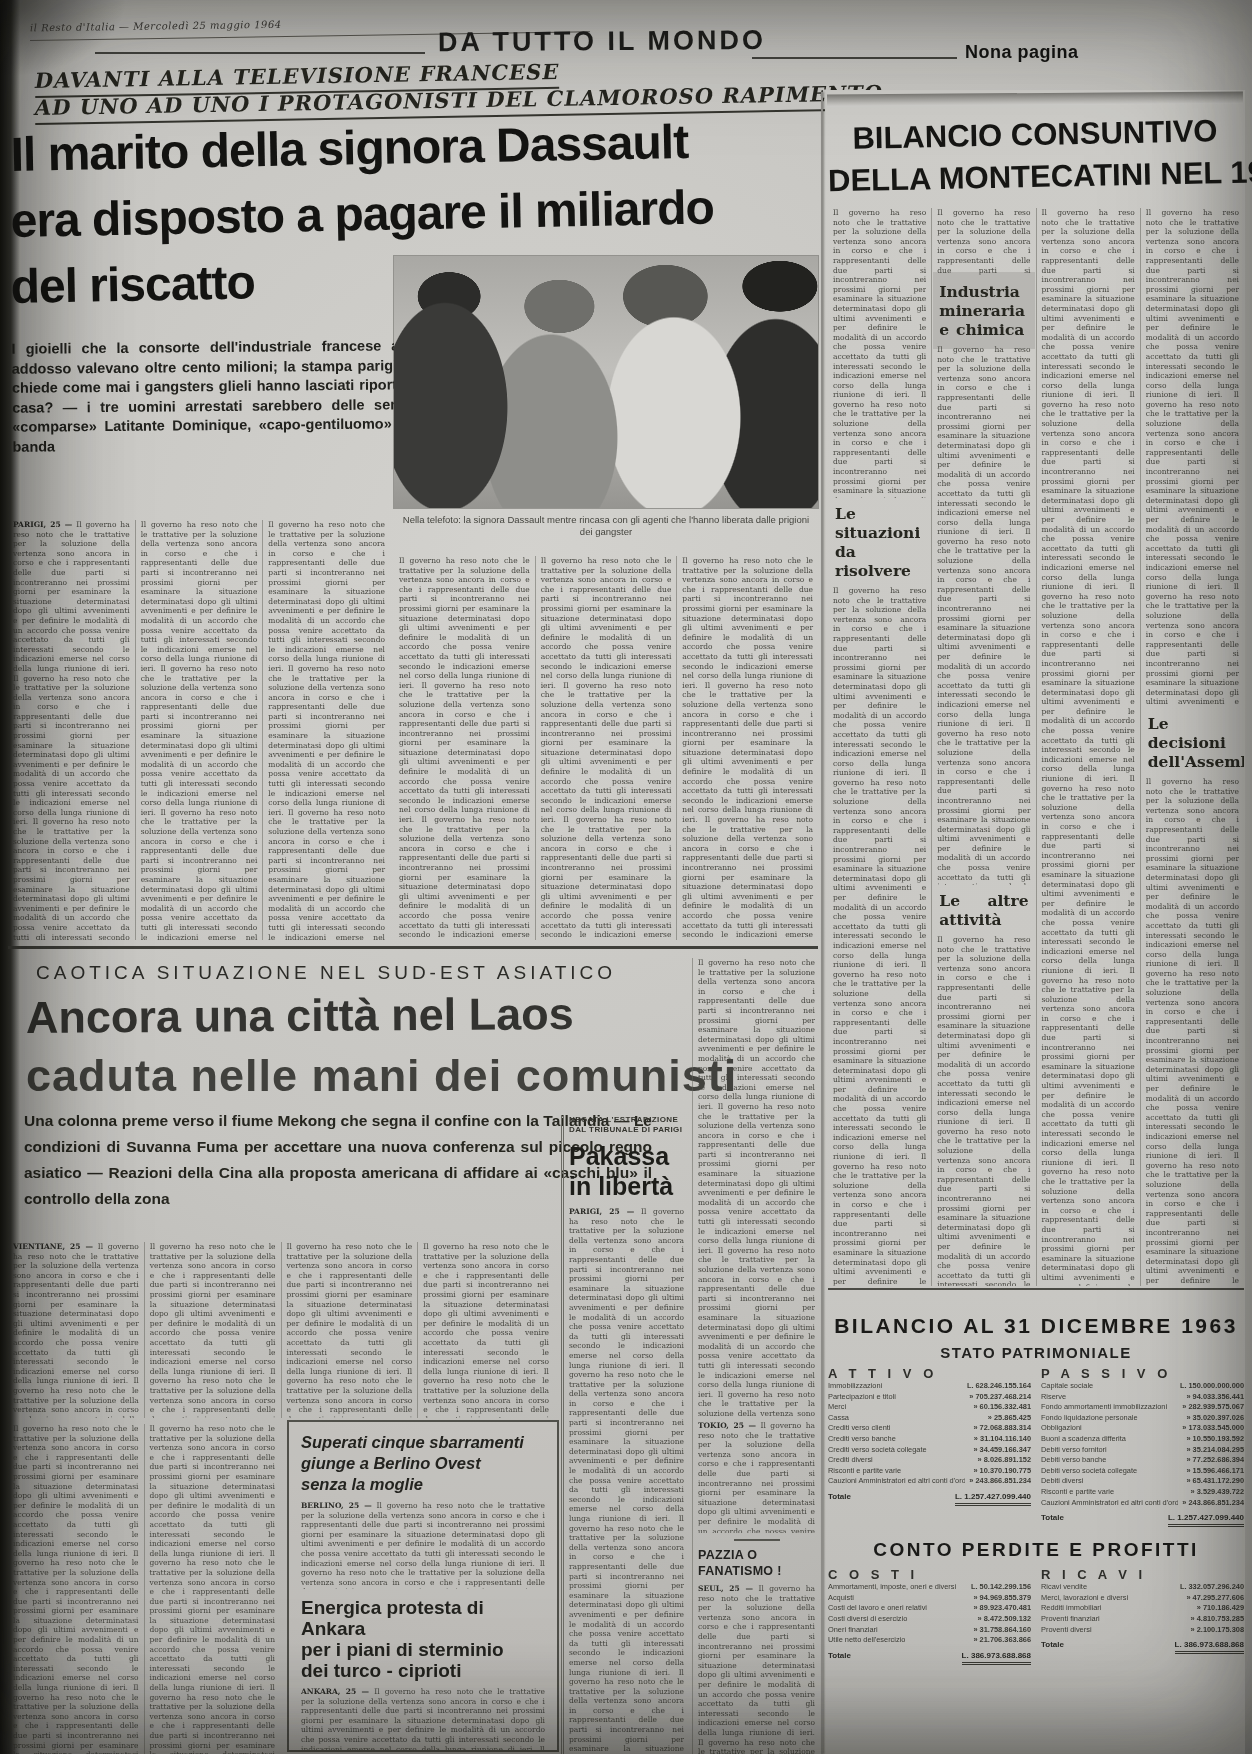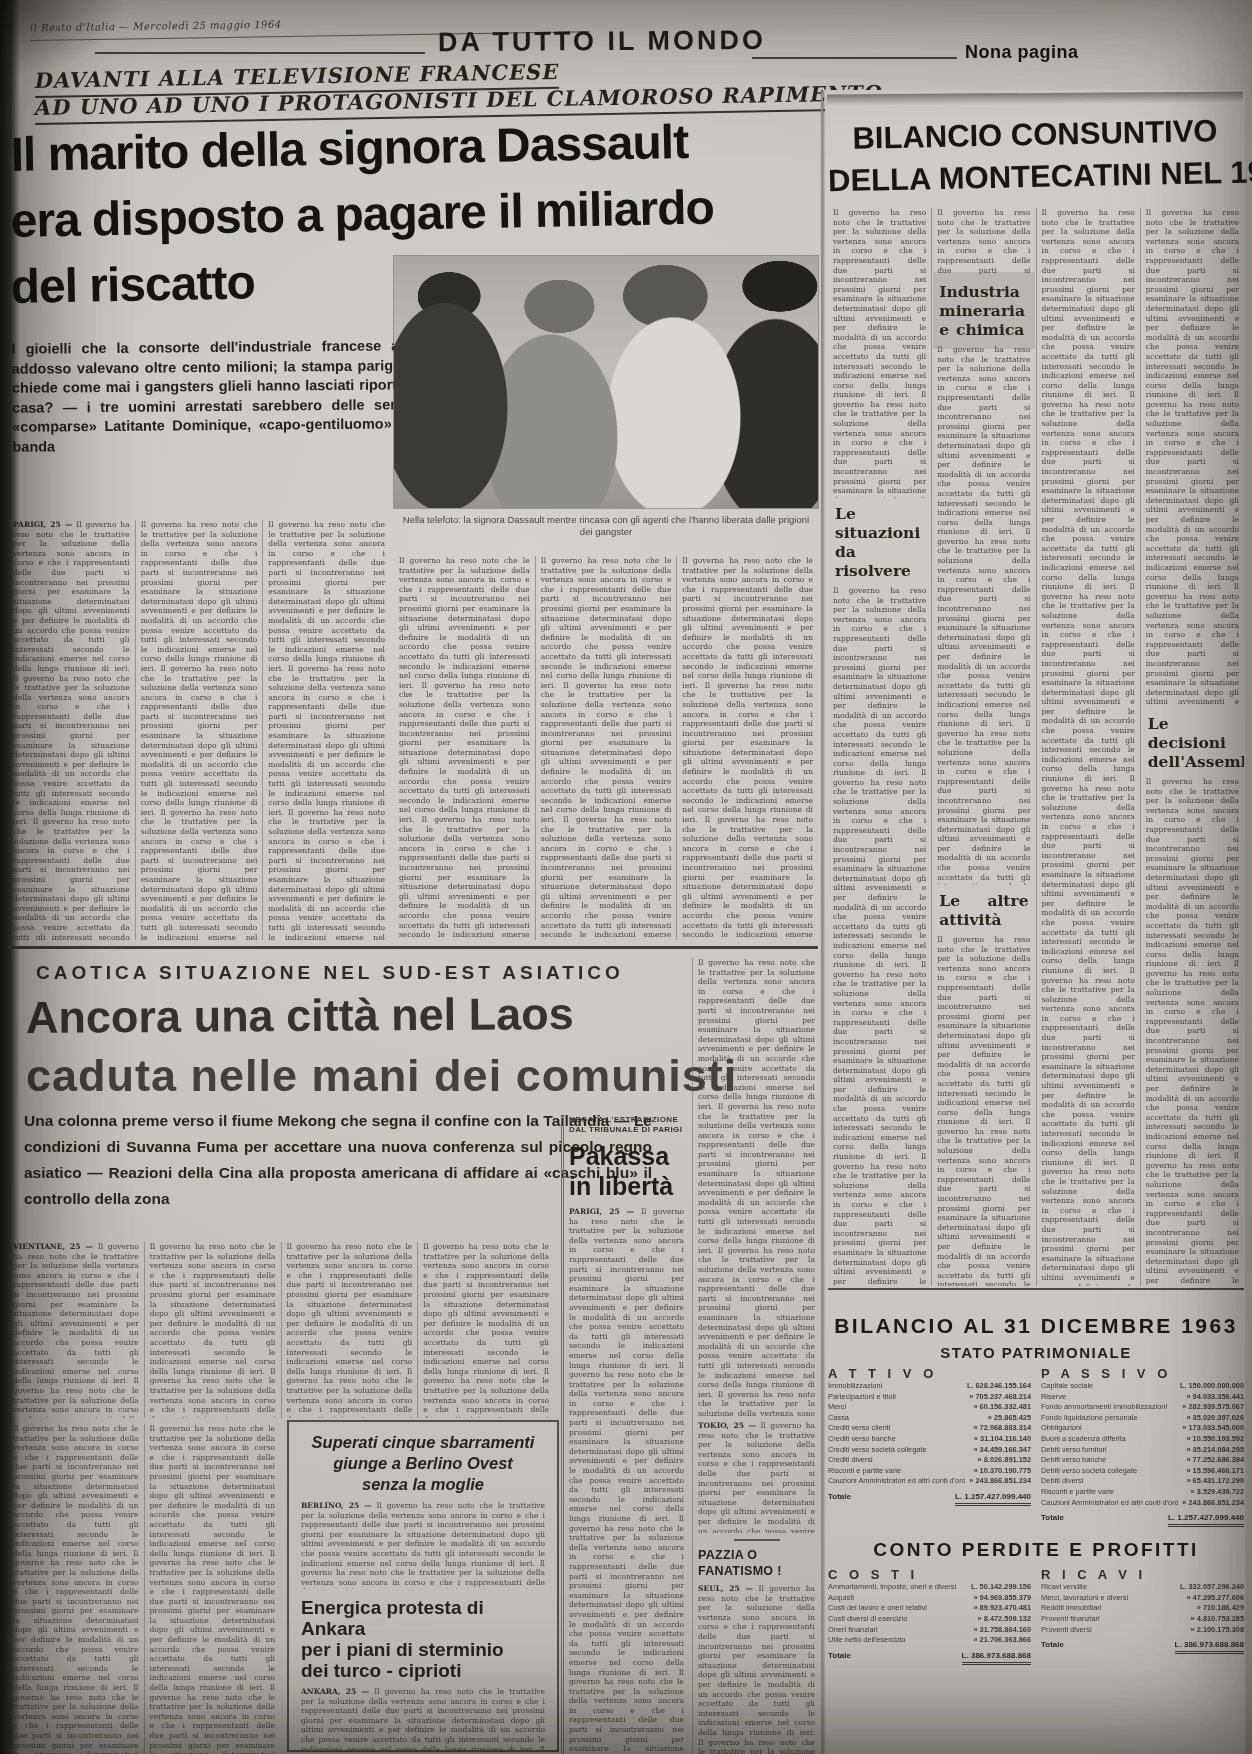--- a/index.html
+++ b/index.html
@@ -45,28 +45,28 @@
   .col{flex:1;padding:0 5px;border-right:1px solid rgba(95,95,88,.5);overflow:hidden;
     font:7.5px/9.6px "DejaVu Serif", serif;text-align:justify;color:#45453f;
     filter:blur(.32px);word-spacing:1.5px;}
   .col:last-child{border-right:none;}
   .noiseblock{font:7.5px/9.6px "DejaVu Serif", serif;text-align:justify;color:#45453f;filter:blur(.32px);overflow:hidden;word-spacing:1.5px;}
   .dateline{font-weight:bold;color:#2a2a26;}
 
   .zone-rule{background:#3f3f3a;}
 
   
-  .laos-kicker{font-weight:bold;font-size:19px;letter-spacing:4px;color:#2c2c28;white-space:nowrap;text-align:right;}
+  .laos-kicker{font-weight:normal;font-size:19px;letter-spacing:4px;color:#2c2c28;white-space:nowrap;text-align:right;}
   .laos-h1{font-weight:bold;font-size:45px;color:#333330;letter-spacing:0;white-space:nowrap;transform:rotate(-.4deg);}
   .laos-h2{font-weight:bold;font-size:45px;color:#41413d;letter-spacing:1px;white-space:nowrap;}
   .laos-deck{font-weight:bold;font-size:15.5px;line-height:26px;text-align:justify;color:#26261f;}
 
   
   .story-box{border:2px solid #50504a;padding:10px 12px;box-sizing:border-box;overflow:hidden;background:rgba(210,209,205,.25);}
-  .box-h-italic{font:italic bold 16.5px/21px "Liberation Sans",sans-serif;color:#23231f;white-space:pre-line;text-align:center;}
+  .box-h-italic{font:italic bold 16.5px/21px "Liberation Sans",sans-serif;color:#23231f;white-space:pre-line;}
   .box-h{font-weight:bold;font-size:19px;line-height:21px;color:#23231f;white-space:pre-line;}
 
   
   .small-kicker{font-weight:bold;font-size:8px;line-height:10px;color:#34342e;letter-spacing:.4px;}
   .pakassa-h{font-weight:bold;font-size:25px;line-height:30px;color:#1d1d19;}
   .col-strip{display:flex;flex-direction:column;overflow:hidden;padding:0 5px;box-sizing:border-box;}
   .jp-h{font-weight:bold;font-size:12.5px;line-height:16px;color:#222220;letter-spacing:.3px;}
   .mini-rule{height:2px;background:#55554f;width:46px;margin:6px auto;}
 
   

